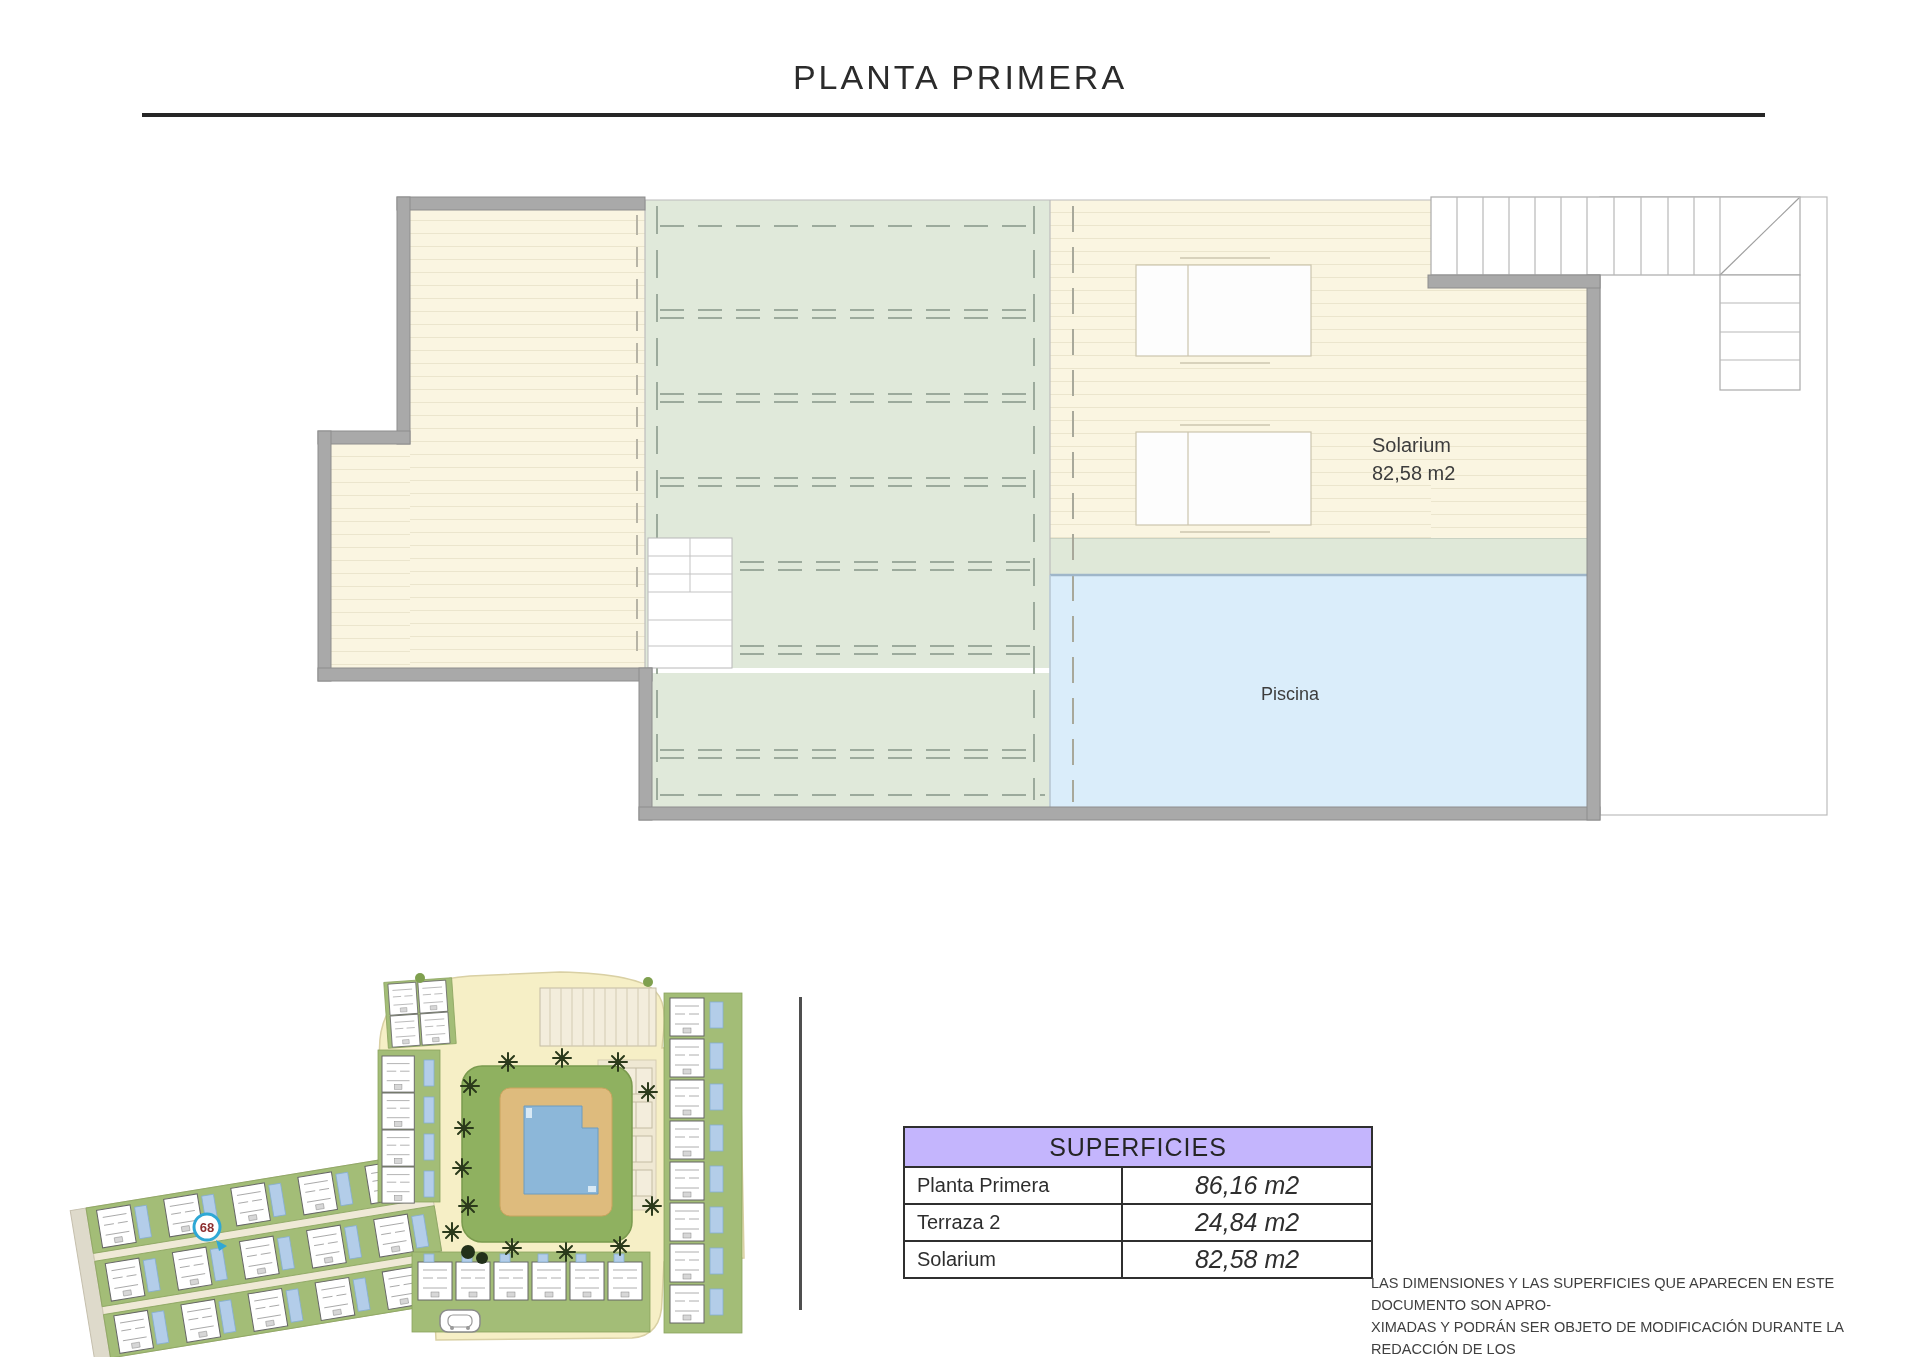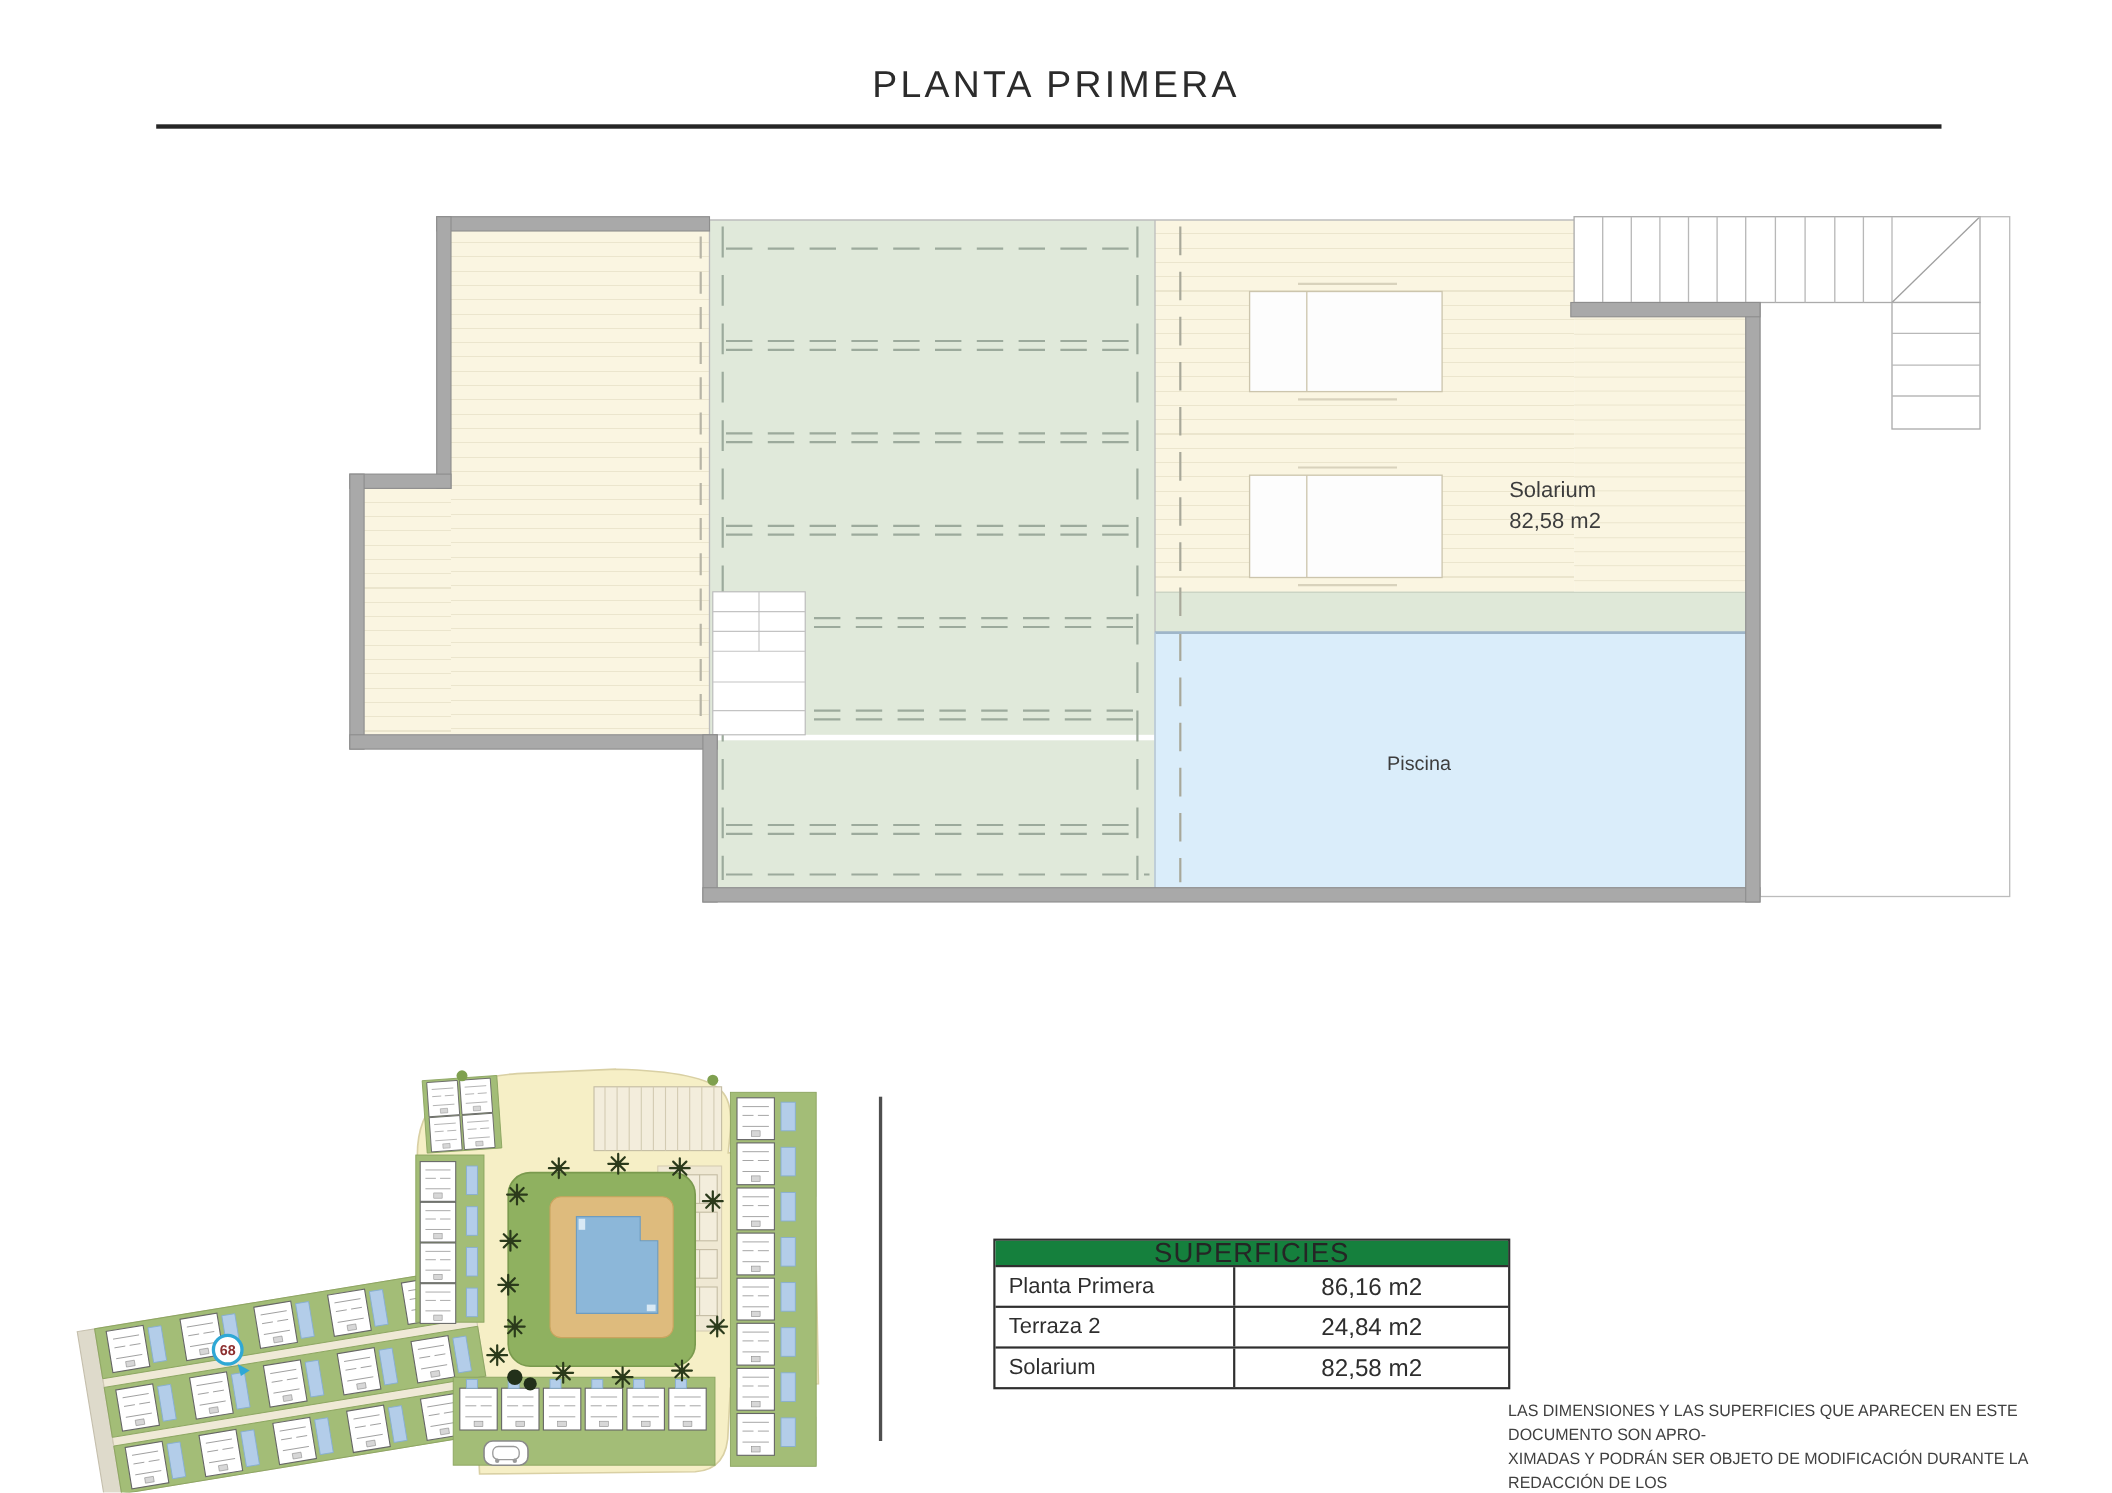--- a/index.html
+++ b/index.html
@@ -21,25 +21,25 @@
   .pergola{left:645px;top:200px;width:405px;height:607px;background:#e0e9da;}
   .greenstrip{left:1050px;top:538px;width:537px;height:37px;background:#dfe8d8;
               border-top:1px solid #c9d2c3;border-bottom:1px solid #c9d2c3;}
   .pool{left:1050px;top:576px;width:537px;height:231px;background:#daedfa;}
   .pergola-gap{left:645px;top:668px;width:405px;height:5px;background:#ffffff;}
 
   svg.overlay{position:absolute;left:0;top:0;}
 
   
   .sup-table{position:absolute;left:903px;top:1126px;width:466px;border:2.5px solid #2f2f2f;background:#fff;}
-  .sup-header{height:22px;background:#15803d;display:flex;align-items:center;justify-content:center;
+  .sup-header{height:38px;background:#c4b5fd;display:flex;align-items:center;justify-content:center;
               font-size:25px;letter-spacing:1px;color:#252525;}
   .sup-row{display:grid;grid-template-columns:218px 1fr;border-top:2.5px solid #2f2f2f;height:35px;}
   .sup-label{display:flex;align-items:center;padding-left:12px;font-size:20px;border-right:2.5px solid #2f2f2f;}
-  .sup-value{display:flex;align-items:center;justify-content:center;font-size:22px;}
+  .sup-value{display:flex;align-items:center;justify-content:center;font-size:25px;font-style:italic;}
 
   .disclaimer{position:absolute;left:1371px;top:1272px;width:540px;font-size:15px;line-height:22px;
               color:#404040;white-space:pre-line;transform:scaleX(0.97);transform-origin:left top;}
   .section-divider{position:absolute;left:799px;top:997px;width:2.5px;height:313px;background:#4f4f4f;}
 </style>
 </head>
 <body>
 
 <div class="canvas">
 

